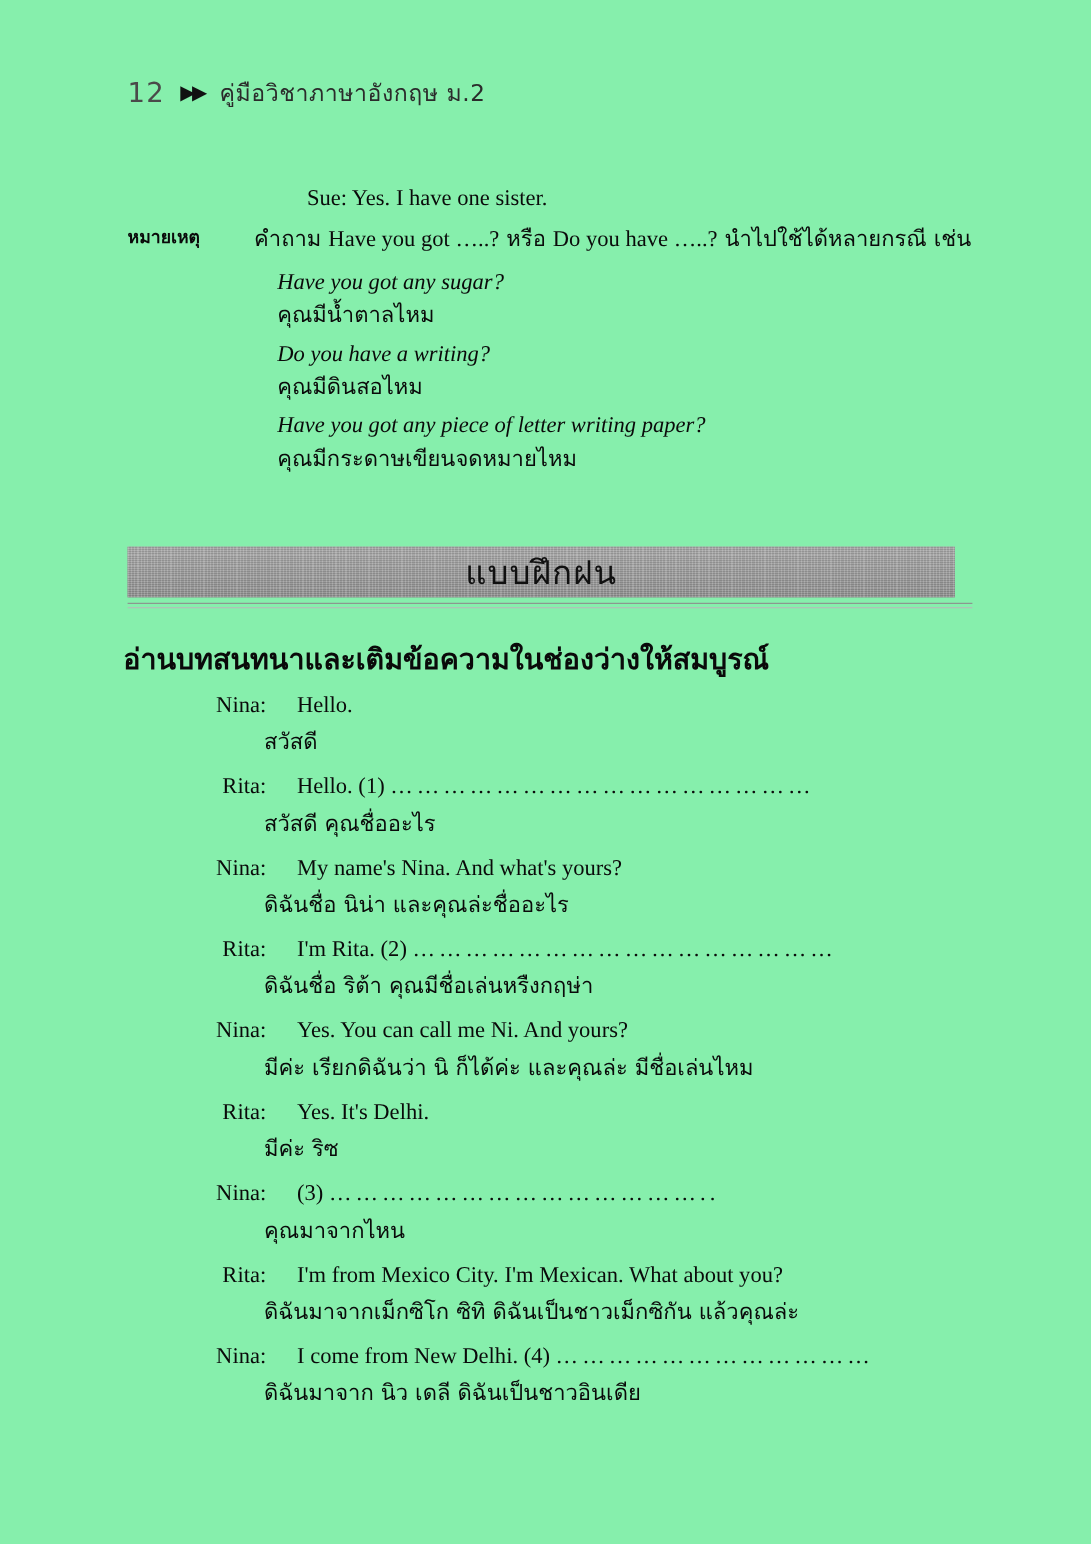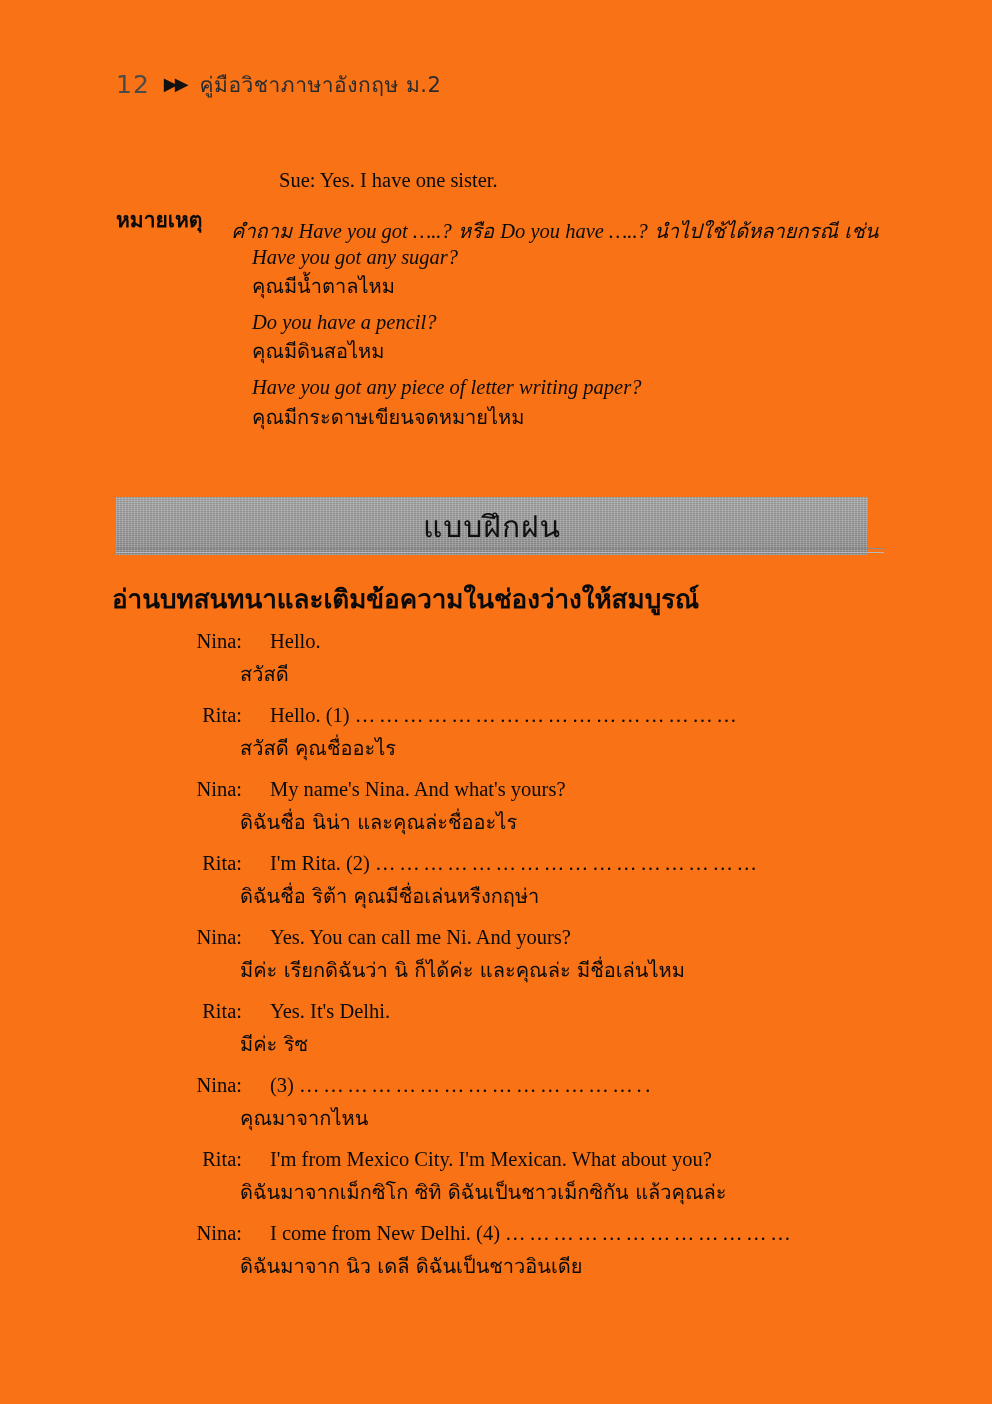--- a/index.html
+++ b/index.html
@@ -10,21 +10,21 @@
   body {
     font-family: "Liberation Serif", "DejaVu Serif", serif;
     color: #0a0a0a;
   }
 
   .page {
     position: relative;
     width: 992px;
     height: 1404px;
     margin: 0 auto;
-    background: #f97316;
+    background: #86efac;
     overflow: hidden;
   }
 
   
   .page-header {
     position: absolute;
     left: 116px;
     top: 68px;
     display: flex;
     align-items: center;
@@ -69,32 +69,31 @@
   .sue-line {
     position: absolute;
     left: 279px;
     top: 168px;
   }
   .note-label {
     position: absolute;
     left: 116px;
     top: 203px;
     font-family: Liberation Serif, serif;
-    font-size: 21px;
+    font-size: 16px;
     font-weight: bold;
     white-space: nowrap;
   }
   .note-intro {
     position: absolute;
     left: 231px;
-    top: 215px;
+    top: 201px;
     font-family: "DejaVu Sans", "Liberation Sans", sans-serif;
     font-size: 20px;
     white-space: nowrap;
-    font-style: italic;
   }
   .note-intro .roman {
     font-family: "Liberation Serif", "DejaVu Serif", serif;
     font-size: 20.5px;
   }
 
   .note-pairs {
     position: absolute;
     left: 252px;
     top: 245px;
@@ -102,21 +101,21 @@
   }
   .note-pair { margin-bottom: 11px; }
   .note-pair .en { margin-bottom: 5px; font-style: italic; }
 
   
   .banner {
     position: absolute;
     left: 116px;
     top: 497px;
     width: 752px;
-    height: 58px;
+    height: 46px;
     display: flex;
     align-items: center;
     justify-content: center;
     background-color: #9d9d9d;
     background-image:
       repeating-linear-gradient(0deg, rgba(255,255,255,.13) 0 1px, rgba(0,0,0,.05) 1px 2px),
       repeating-linear-gradient(90deg, rgba(255,255,255,.10) 0 1px, rgba(0,0,0,.06) 1px 3px),
       linear-gradient(180deg, #a7a7a7 0%, #9a9a9a 55%, #8f8f8f 100%);
   }
   .banner-text {
@@ -209,21 +208,21 @@
   <div class="note-intro">
     <span>คำถาม </span><span class="roman">Have you got …..?</span><span> หรือ </span><span class="roman">Do you have …..?</span><span> นำไปใช้ได้หลายกรณี เช่น</span>
   </div>
 
   <div class="note-pairs">
     <div class="note-pair">
       <div class="en">Have you got any sugar?</div>
       <div class="th">คุณมีน้ำตาลไหม</div>
     </div>
     <div class="note-pair">
-      <div class="en">Do you have a pencil?</div>
+      <div class="en">Do you have a writing?</div>
       <div class="th">คุณมีดินสอไหม</div>
     </div>
     <div class="note-pair">
       <div class="en">Have you got any piece of letter writing paper?</div>
       <div class="th">คุณมีกระดาษเขียนจดหมายไหม</div>
     </div>
   </div>
 
   <div class="banner">
     <span class="banner-text">แบบฝึกฝน</span>

